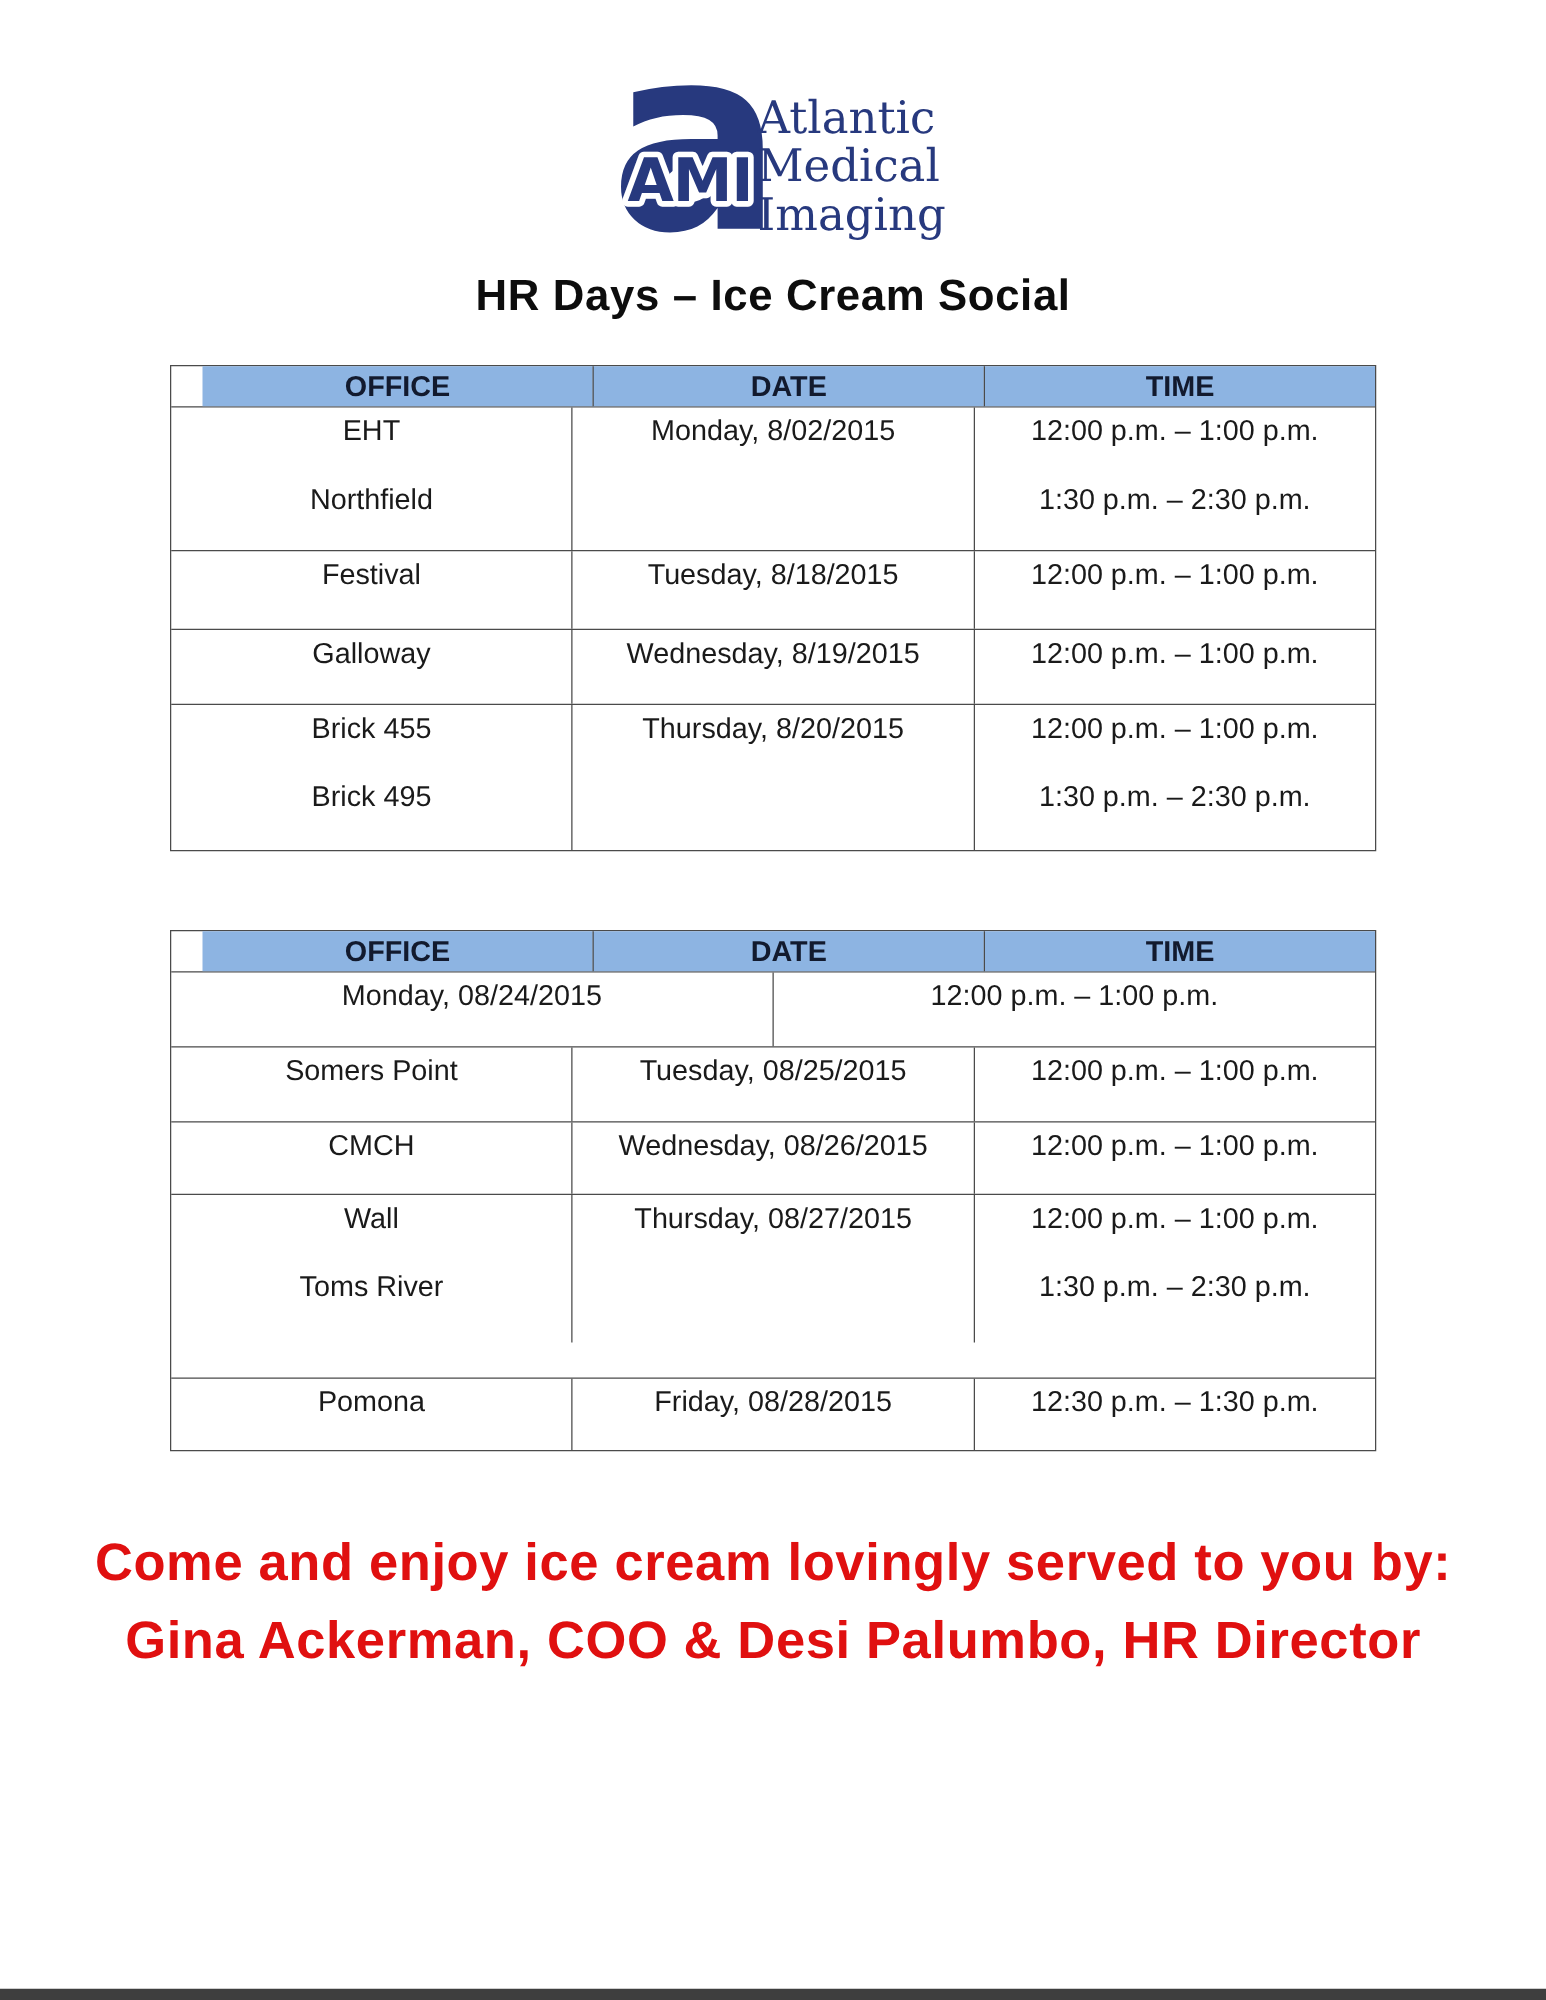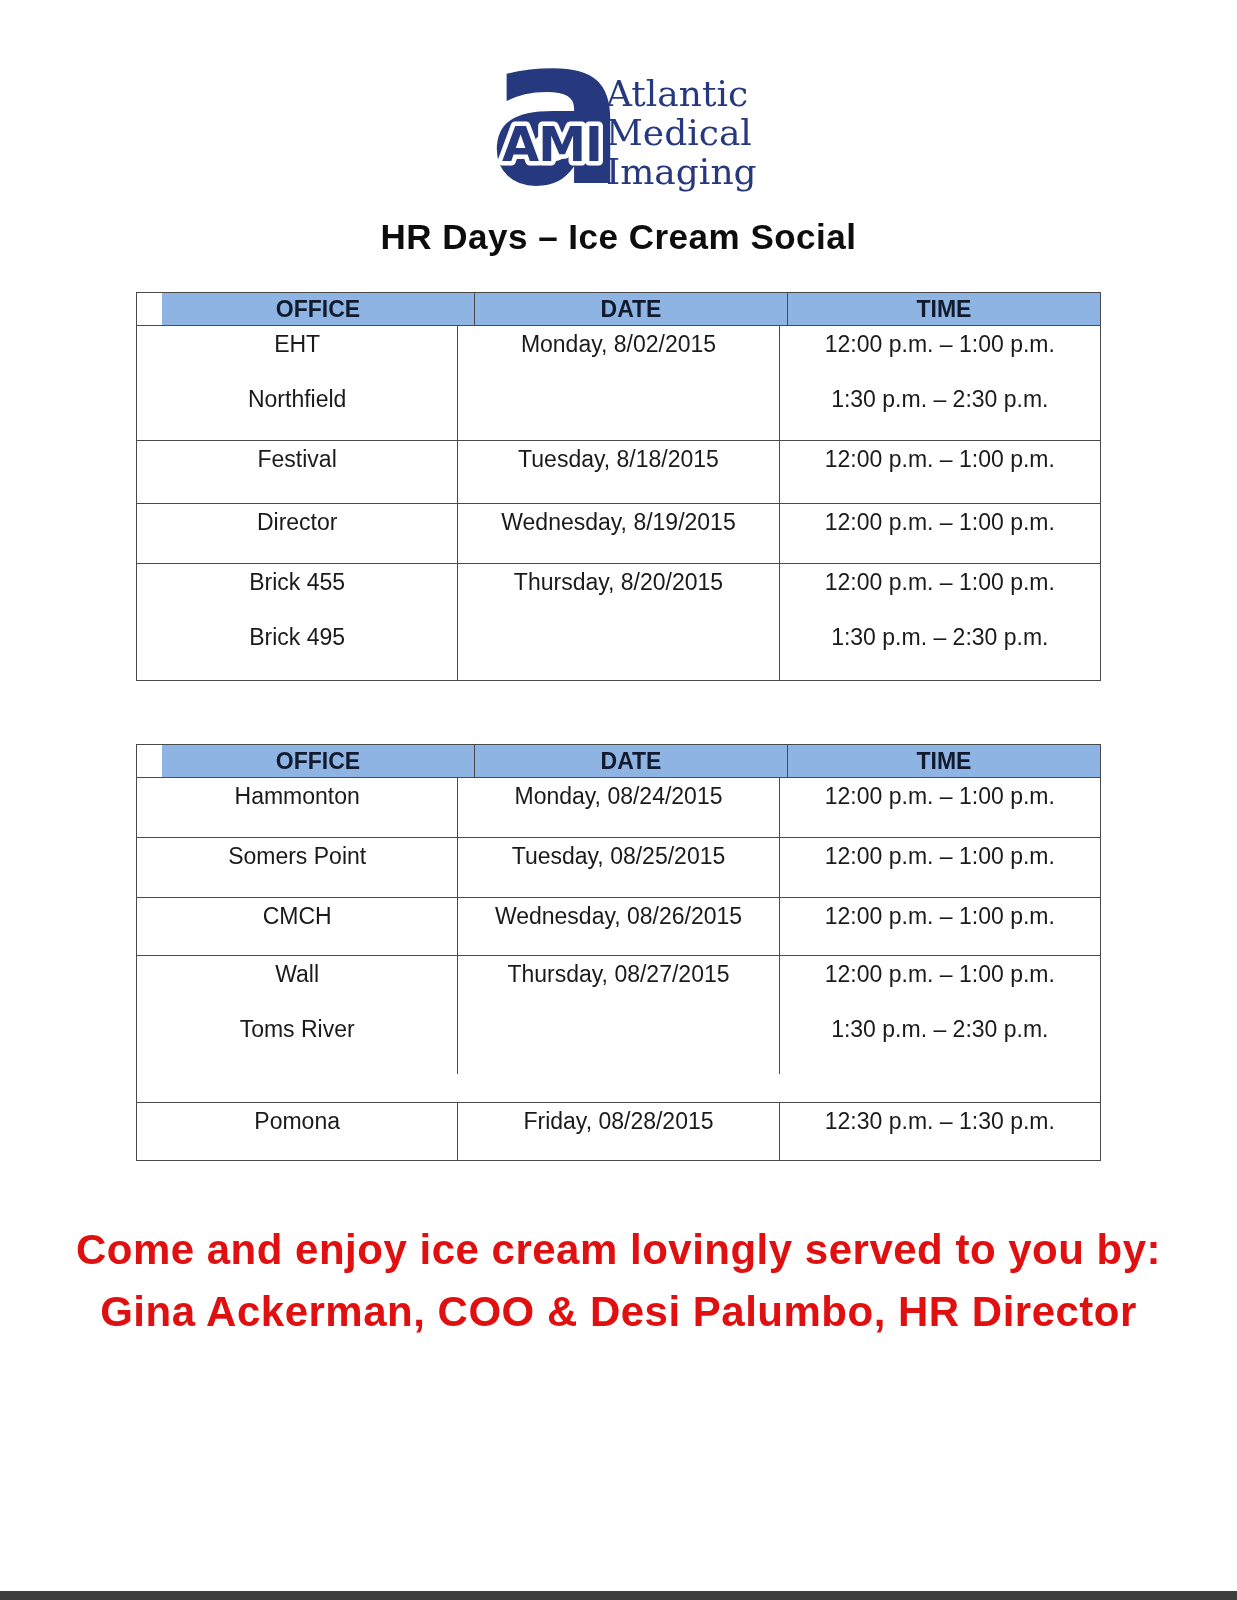--- a/index.html
+++ b/index.html
@@ -117,21 +117,21 @@
       </div>
       <div class="tcell">
         <div class="cell-line">Tuesday, 8/18/2015</div>
       </div>
       <div class="tcell">
         <div class="cell-line">12:00 p.m. – 1:00 p.m.</div>
       </div>
     </div>
     <div class="trow t1-r3">
       <div class="tcell">
-        <div class="cell-line">Director</div>
+        <div class="cell-line">Galloway</div>
       </div>
       <div class="tcell">
         <div class="cell-line">Wednesday, 8/19/2015</div>
       </div>
       <div class="tcell">
         <div class="cell-line">12:00 p.m. – 1:00 p.m.</div>
       </div>
     </div>
     <div class="trow t1-r4">
       <div class="tcell">
@@ -151,23 +151,20 @@
   <div class="table-gap-2"></div>
 
   <div class="sched-table">
     <div class="trow thead-row">
       <div class="tcell">OFFICE</div>
       <div class="tcell">DATE</div>
       <div class="tcell">TIME</div>
     </div>
     <div class="trow t2-r1">
       <div class="tcell">
-        <div class="cell-line">Hammonton</div>
-      </div>
-      <div class="tcell">
         <div class="cell-line">Monday, 08/24/2015</div>
       </div>
       <div class="tcell">
         <div class="cell-line">12:00 p.m. – 1:00 p.m.</div>
       </div>
     </div>
     <div class="trow t2-r2">
       <div class="tcell">
         <div class="cell-line">Somers Point</div>
       </div>

